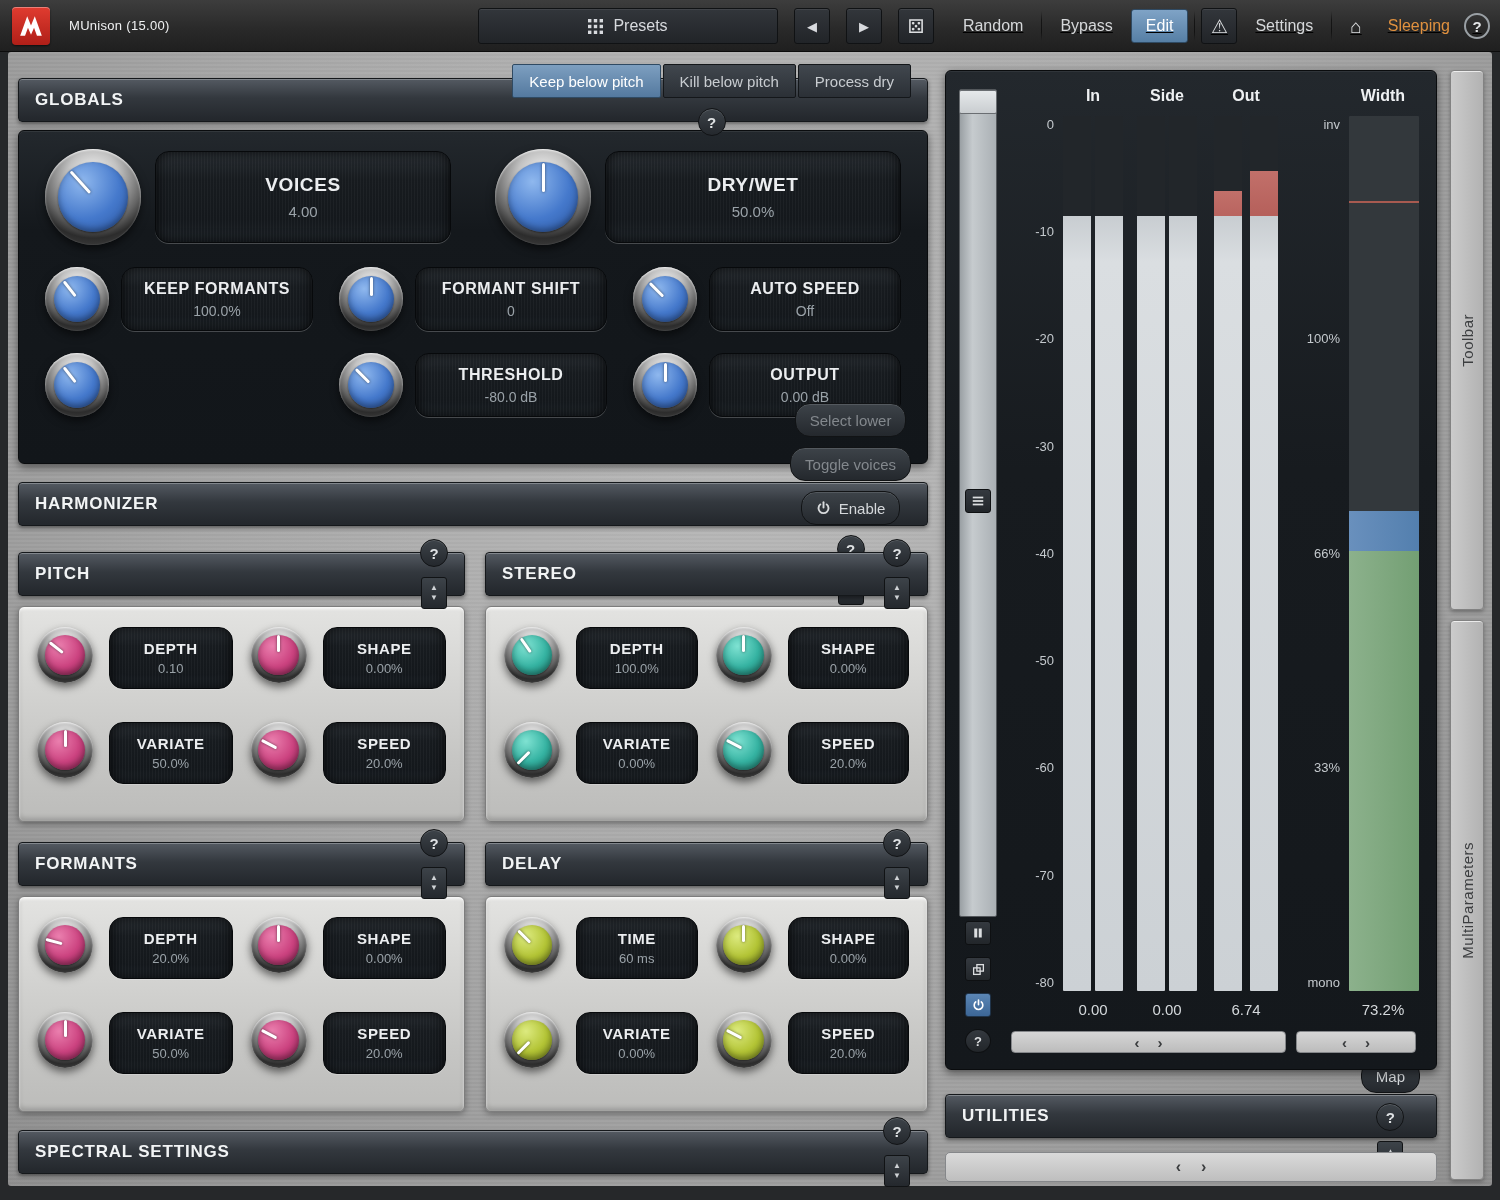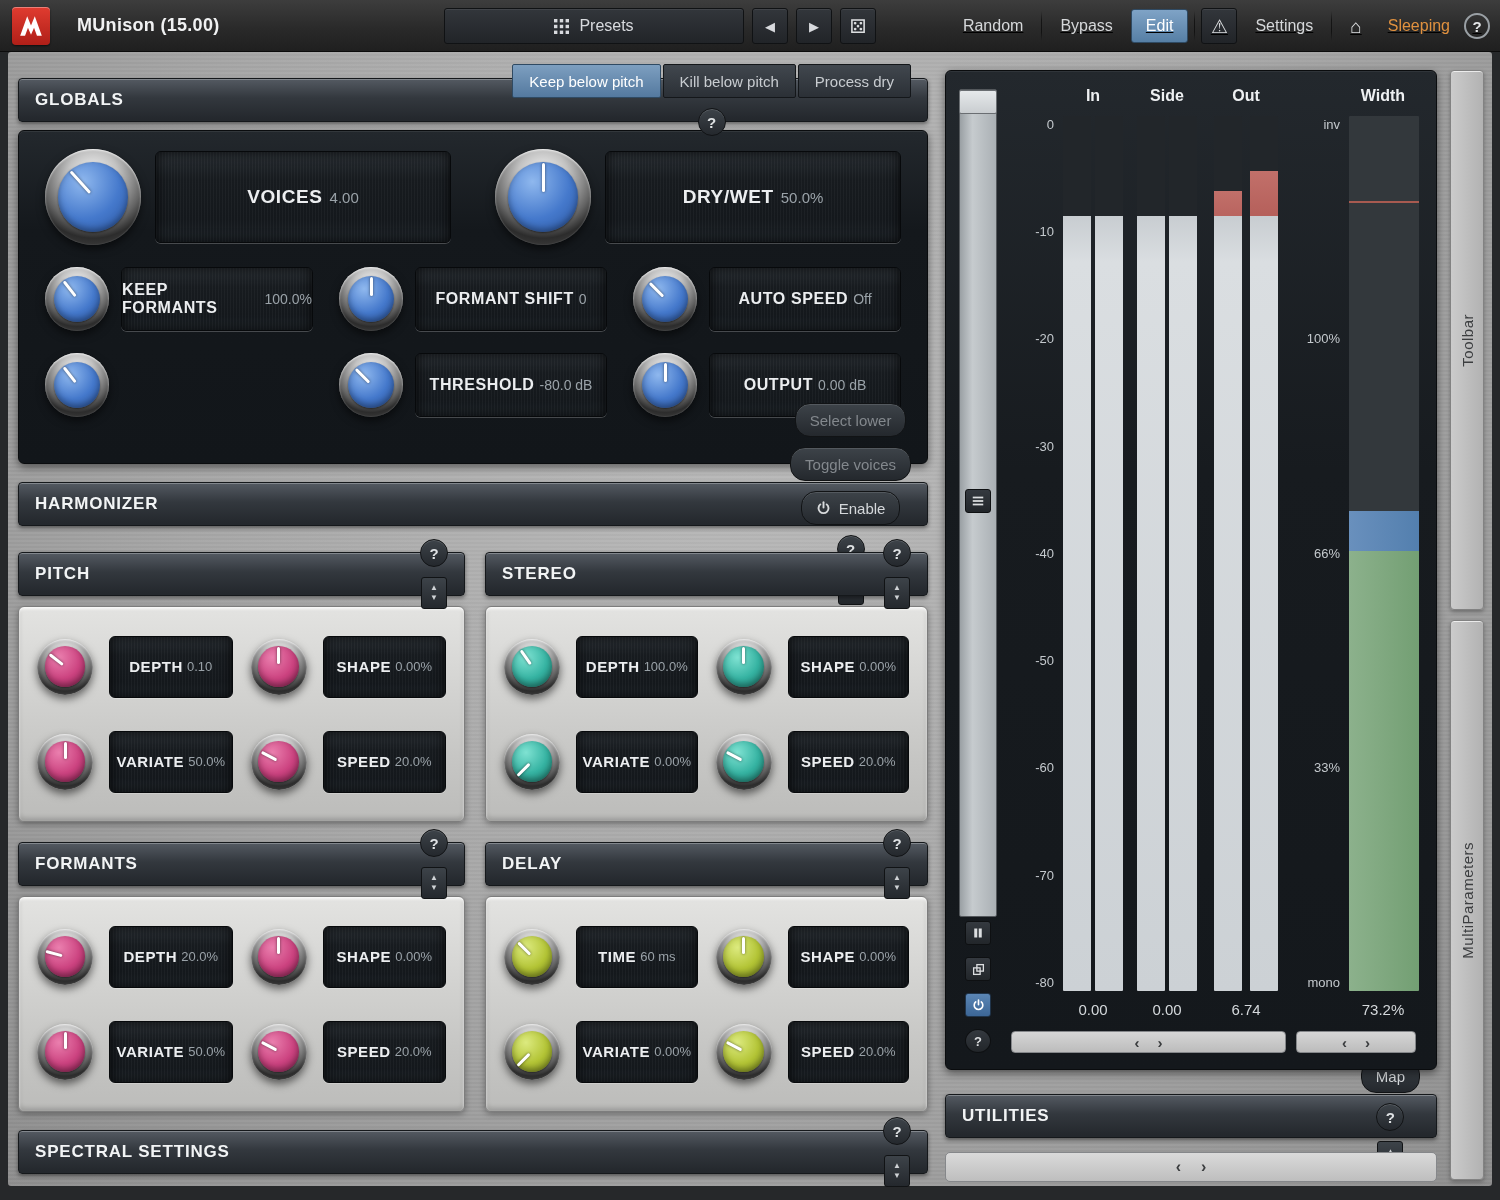--- a/index.html
+++ b/index.html
@@ -26,22 +26,22 @@
     background: linear-gradient(180deg, #3d3d3d, #2a2a2a 55%, #1f1f1f);
     border-bottom: 1px solid #0c0c0c;
     display: flex; align-items: center; padding: 0 12px; gap: 10px;
   }
   .logo {
     width: 38px; height: 38px; border-radius: 4px;
     background: linear-gradient(180deg, #e03c30, #b01f18);
     display: flex; align-items: center; justify-content: center;
     box-shadow: 0 1px 2px rgba(0,0,0,.6), inset 0 1px 0 rgba(255,255,255,.35);
   }
-  .app-title { color: #f0f1f2; font-size: 18px; font-weight: 700; letter-spacing: .3px; margin-left: 17px; }
-  .tb-center { position: absolute; left: 444px; top: 7px; height: 38px; display: flex; align-items: center; gap: 8px; justify-content: flex-end; }
+  .app-title { color: #f0f1f2; font-size: 13px; font-weight: 400; letter-spacing: .3px; margin-left: 9px; }
+  .tb-center { position: absolute; left: 478px; top: 7px; height: 38px; display: flex; align-items: center; gap: 16px; justify-content: flex-end; }
   .tb-right  { position: absolute; right: 10px; top: 7px; height: 38px; display: flex; align-items: center; gap: 6px; text-decoration: underline; }
   .tb-btn {
     height: 36px; background: linear-gradient(180deg,#32363b,#212428);
     border: 1px solid #101214; border-radius: 3px; color: #d8dade;
     display: flex; align-items: center; justify-content: center; gap: 10px;
     font-size: 16px; cursor: pointer;
     box-shadow: inset 0 1px 0 rgba(255,255,255,.08);
   }
   .presets-btn { width: 300px; }
   .sq-btn { width: 36px; font-size: 13px; }
@@ -118,23 +118,23 @@
   }
   .g-row1 { display: flex; gap: 44px; align-items: center; }
   .g-half { flex: 1; display: flex; align-items: center; gap: 14px; }
   .g-rows { display: flex; gap: 26px; margin-top: 22px; align-items: center; }
   .g-cell { flex: 1; display: flex; align-items: center; gap: 12px; }
 
   .display {
     background:
       repeating-linear-gradient(90deg, rgba(255,255,255,.035) 0 1px, transparent 1px 3px),
       linear-gradient(180deg,#262b30,#171b1f 30%,#14181c 75%,#1b2025);
-    border: 1px solid #07090b; border-radius: 6px;
+    border: 1px solid #07090b; border-radius: 14px;
     box-shadow: inset 0 0 12px rgba(0,0,0,.75), 0 1px 0 rgba(255,255,255,.22);
-    display: flex; align-items: center; justify-content: center;
+    display: flex; flex-direction: column; align-items: center; justify-content: center;
     cursor: pointer;
   }
   .display .lbl { color: #eceef0; font-weight: 700; letter-spacing: .6px; }
   .display .val { color: #9aa2a8; }
   .display.big { flex: 1; height: 92px; gap: 7px; }
   .display.big .lbl { font-size: 19px; }
   .display.big .val { font-size: 15px; }
   .display.med { flex: 1; height: 64px; gap: 5px; }
   .display.med .lbl { font-size: 16px; }
   .display.med .val { font-size: 14px; }
@@ -167,21 +167,21 @@
   .mod-grid.second { margin-top: 20px; }
   .mod-colL { width: 447px; }
   .mod-colR { width: 443px; }
   .panel-body {
     margin-top: 10px; height: 216px; border-radius: 6px;
     background: linear-gradient(180deg,#e3e3e1,#c6c6c4 70%, #bcbcba);
     border: 1px solid #7d7d7d;
     box-shadow: inset 0 2px 3px rgba(255,255,255,.85), inset 0 -3px 5px rgba(0,0,0,.18), 0 2px 6px rgba(0,0,0,.35);
     padding: 20px 18px; display: grid; grid-template-columns: 1fr 1fr; gap: 16px 18px;
   }
-  .mod-param { display: flex; align-items: center; gap: 16px; }
+  .mod-param { display: flex; align-items: flex-start; gap: 16px; }
 
   .spectral-bar { margin-top: 18px; }
   .harmonizer-bar { margin-top: 18px; }
 
   
   .right-col { position: absolute; left: 945px; top: 70px; width: 492px; }
   .meter-panel {
     position: relative; width: 492px; height: 1000px; border-radius: 6px;
     background: linear-gradient(180deg, #23282d, #171b1f 40%, #14181c);
     border: 1px solid #0a0c0e;

